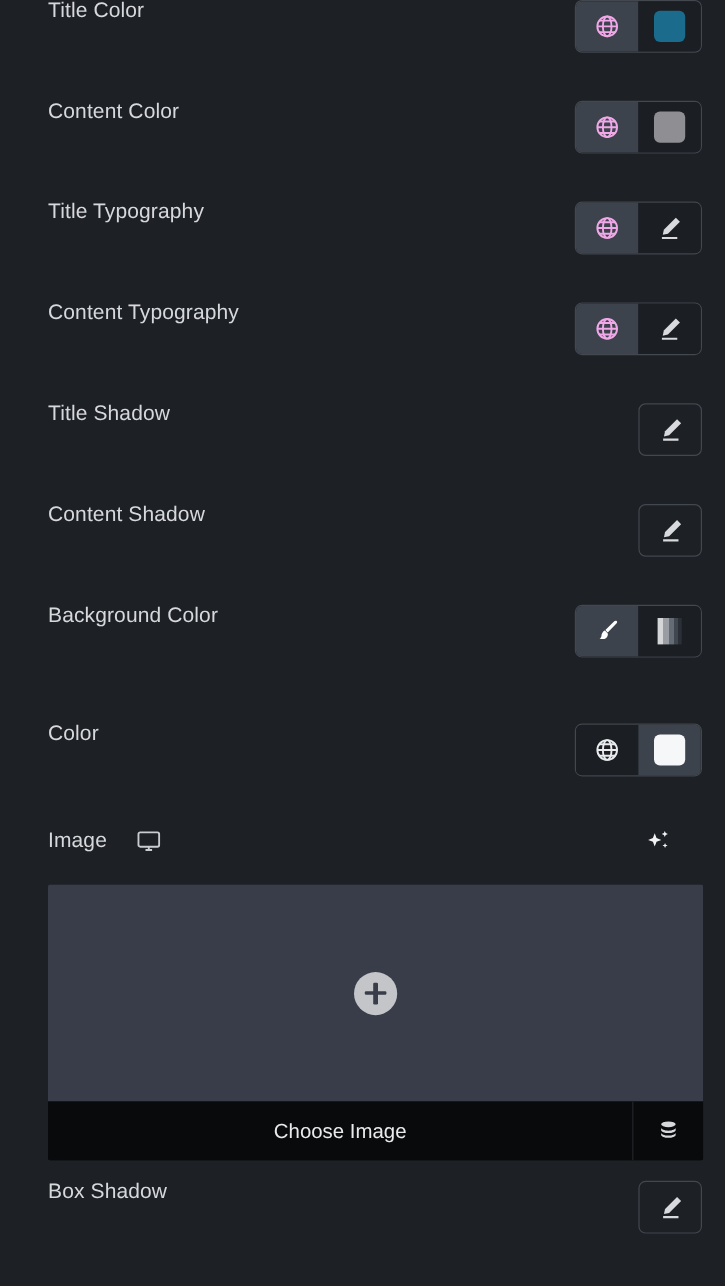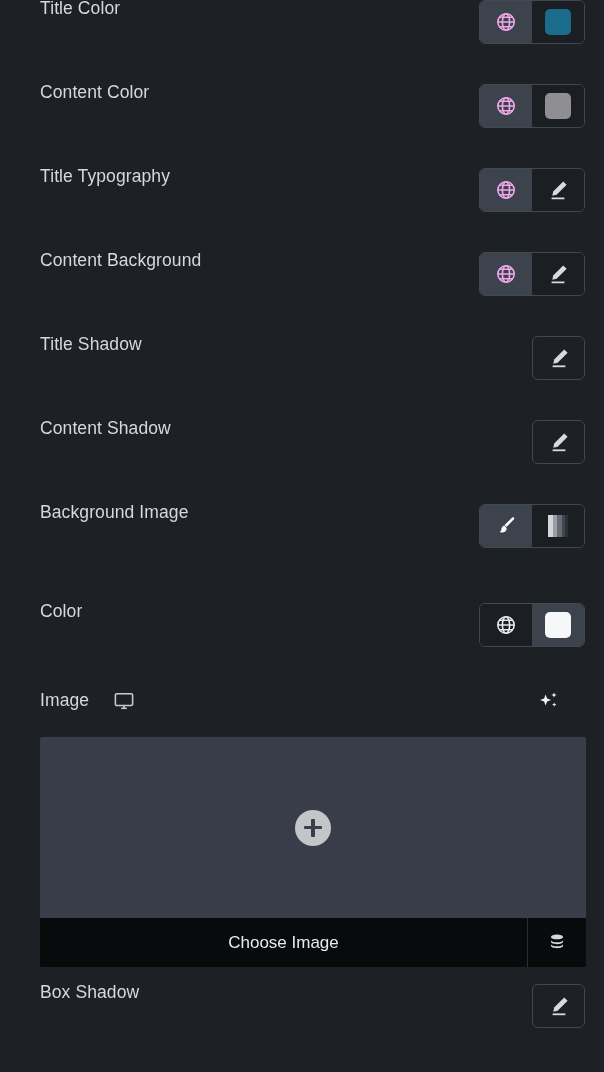--- a/index.html
+++ b/index.html
@@ -235,21 +235,21 @@
       <div class="seg-half">
         <svg class="ico" width="24" height="24" viewBox="0 0 24 24">
           <path d="M17.2 3.4l3.4 3.4-10 10-4.3.9.9-4.3z" fill="#d8dadd"></path>
           <line x1="5.6" y1="20.3" x2="18.4" y2="20.3" stroke="#d8dadd" stroke-width="1.8"></line>
         </svg>
       </div>
     </div>
   </div>
 
   <div class="row" style="top:252px">
-    <span class="row-label">Content Background</span>
+    <span class="row-label">Content Typography</span>
     <span class="row-spacer"></span>
     <div class="seg">
       <div class="seg-half active">
         <svg class="ico" width="24" height="24" viewBox="0 0 24 24" fill="none" stroke="#f0a8e8" stroke-width="1.6">
           <circle cx="12" cy="12" r="8.2"></circle>
             <ellipse cx="12" cy="12" rx="3.6" ry="8.2"></ellipse>
             <line x1="3.8" y1="12" x2="20.2" y2="12"></line>
             <line x1="5.1" y1="7.2" x2="18.9" y2="7.2"></line>
             <line x1="5.1" y1="16.8" x2="18.9" y2="16.8"></line>
         </svg>
@@ -279,21 +279,21 @@
     <span class="row-spacer"></span>
     <div class="icon-btn">
       <svg class="ico" width="24" height="24" viewBox="0 0 24 24">
         <path d="M17.2 3.4l3.4 3.4-10 10-4.3.9.9-4.3z" fill="#d8dadd"></path>
         <line x1="5.6" y1="20.3" x2="18.4" y2="20.3" stroke="#d8dadd" stroke-width="1.8"></line>
       </svg>
     </div>
   </div>
 
   <div class="row" style="top:504px">
-    <span class="row-label">Background Image</span>
+    <span class="row-label">Background Color</span>
     <span class="row-spacer"></span>
     <div class="seg">
       <div class="seg-half active">
         <svg class="ico" width="24" height="24" viewBox="0 0 24 24">
           <path d="M19.9 3.6c.6.6.5 1.3-.2 2L12.4 13l-1.9-1.9 7.4-7.3c.7-.7 1.4-.8 2-.2z" fill="#ffffff"></path>
           <path d="M10.1 11.5l2.4 2.4c.3 1.4-.3 3-1.6 3.9-1.5 1-3.6 1-5.2.2.9-.3 1.4-1 1.5-1.9.1-1.1.3-2.2 1.1-3.2.5-.7 1.1-1.2 1.8-1.4z" fill="#ffffff"></path>
         </svg>
       </div>
       <div class="seg-half">
         <span class="gradient-ico"></span>

